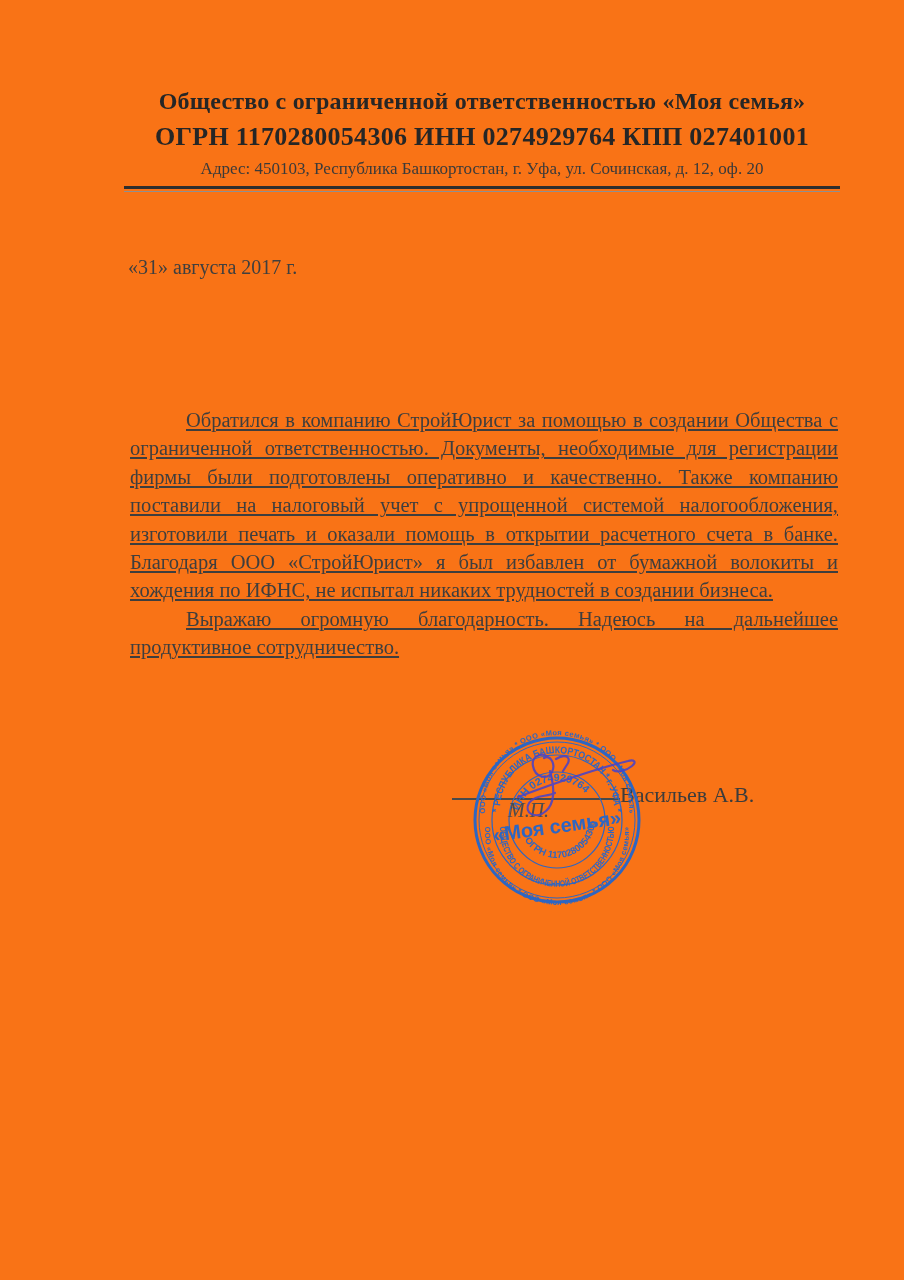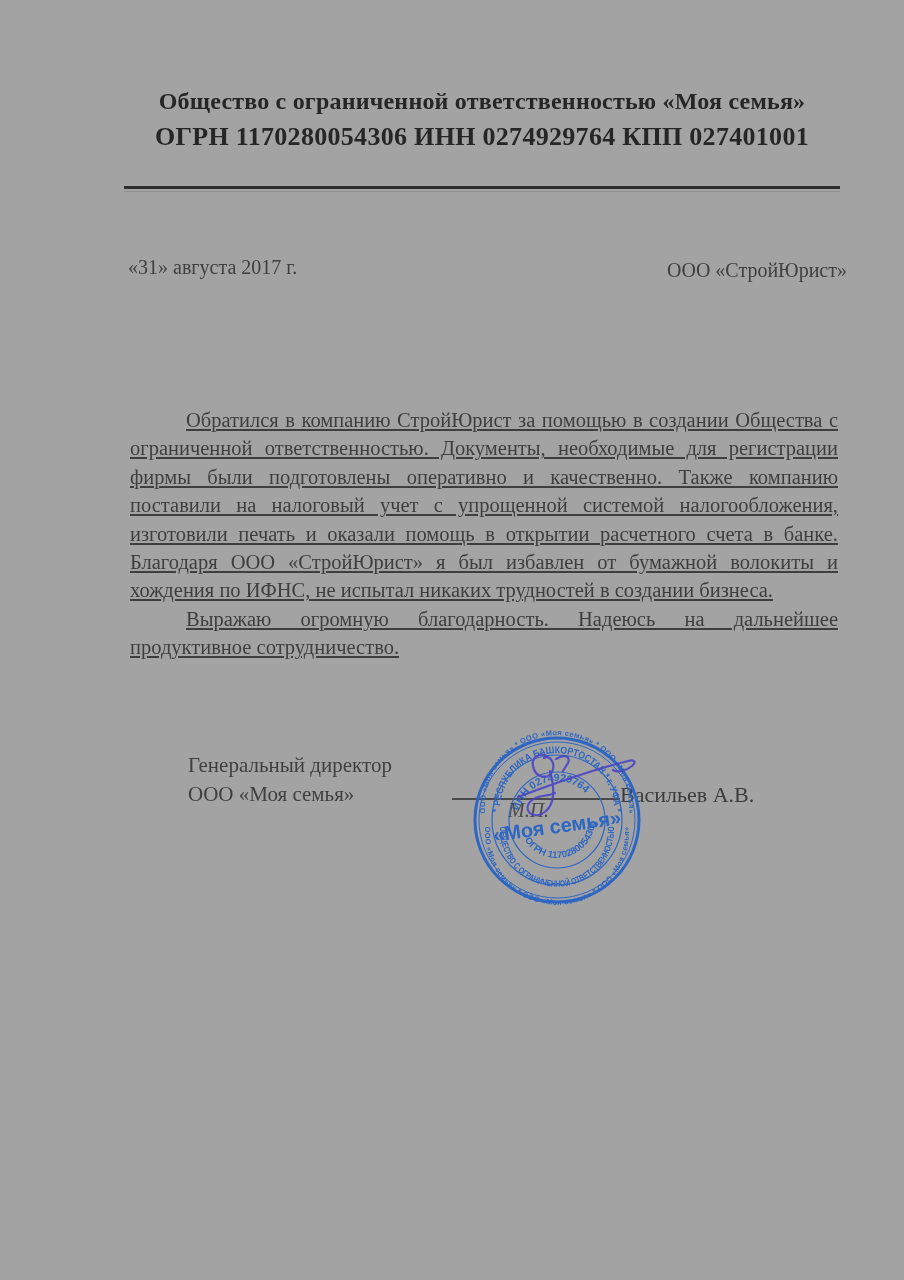--- a/index.html
+++ b/index.html
@@ -3,21 +3,21 @@
 <meta charset="utf-8">
 <style>
   html,body{margin:0;padding:0;}
   body{
     width:904px;height:1280px;
     background:#ffffff;
     font-family:"Liberation Serif","DejaVu Serif",serif;
     color:#3c3c3c;
     overflow:hidden;
   }
-  .page{position:relative;width:904px;height:1280px;background:#a3a3a3;}
+  .page{position:relative;width:904px;height:1280px;background:#f97316;}
 
   
   .letterhead{position:absolute;left:124px;top:84px;width:716px;text-align:center;color:#262626;}
   .company-name{font-size:24px;font-weight:bold;line-height:34px;letter-spacing:.2px;}
   .registration{font-size:26px;font-weight:bold;line-height:38px;letter-spacing:.3px;}
   .address{font-size:17px;line-height:26px;color:#3a3a3a;}
   .rule-thick{position:absolute;left:124px;top:186px;width:716px;height:3px;background:#2e2e2e;}
   .rule-thin{position:absolute;left:124px;top:191px;width:716px;height:1px;background:#8f8f8f;}
 
   
@@ -40,38 +40,34 @@
   .stamp-ring-text{font-family:"Liberation Sans","DejaVu Sans",sans-serif;font-weight:bold;}
 </style>
 </head>
 <body>
 
 <div class="page">
 
   <div class="letterhead">
     <div class="company-name">Общество с ограниченной ответственностью «Моя семья»</div>
     <div class="registration">ОГРН 1170280054306 ИНН 0274929764 КПП 027401001</div>
+    <div class="address">Адрес: 450103, Республика Башкортостан, г. Уфа, ул. Сочинская, д. 12, оф. 20</div>
   </div>
   <div class="rule-thick"></div>
   <div class="rule-thin"></div>
 
   <div class="date">«31» августа 2017 г.</div>
   <div class="addressee">
-    <div>ООО «СтройЮрист»</div>
   </div>
 
   <div class="letter-body">
     <p>Обратился в компанию СтройЮрист за помощью в создании Общества с ограниченной ответственностью. Документы, необходимые для регистрации фирмы были подготовлены оперативно и качественно. Также компанию поставили на налоговый учет с упрощенной системой налогообложения, изготовили печать и оказали помощь в открытии расчетного счета в банке. Благодаря ООО «СтройЮрист» я был избавлен от бумажной волокиты и хождения по ИФНС, не испытал никаких трудностей в создании бизнеса.</p>
     <p>Выражаю огромную благодарность. Надеюсь на дальнейшее продуктивное сотрудничество.</p>
   </div>
 
-  <div class="sig-role">
-    <div>Генеральный директор</div>
-    <div>ООО «Моя семья»</div>
-  </div>
   <div class="sig-line"></div>
   <div class="signer-name">Васильев А.В.</div>
   <div class="seal-mark">М.П.</div>
 
   <svg class="stamp-svg" viewBox="0 0 180 180">
     <g stroke="#2d66c3" fill="none">
       <circle cx="90" cy="90" r="82" stroke-width="3"></circle>
       <circle cx="90" cy="90" r="78" stroke-width="1"></circle>
       <circle cx="90" cy="90" r="65" stroke-width="1.2"></circle>
       <circle cx="90" cy="90" r="48" stroke-width="1.2"></circle>

